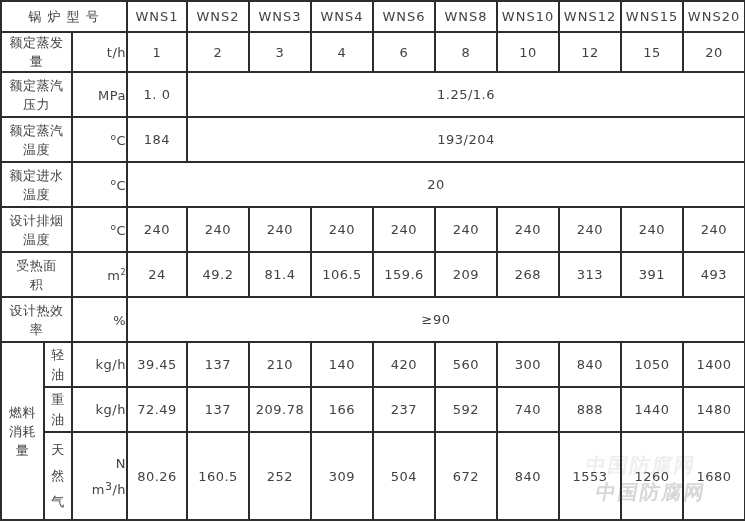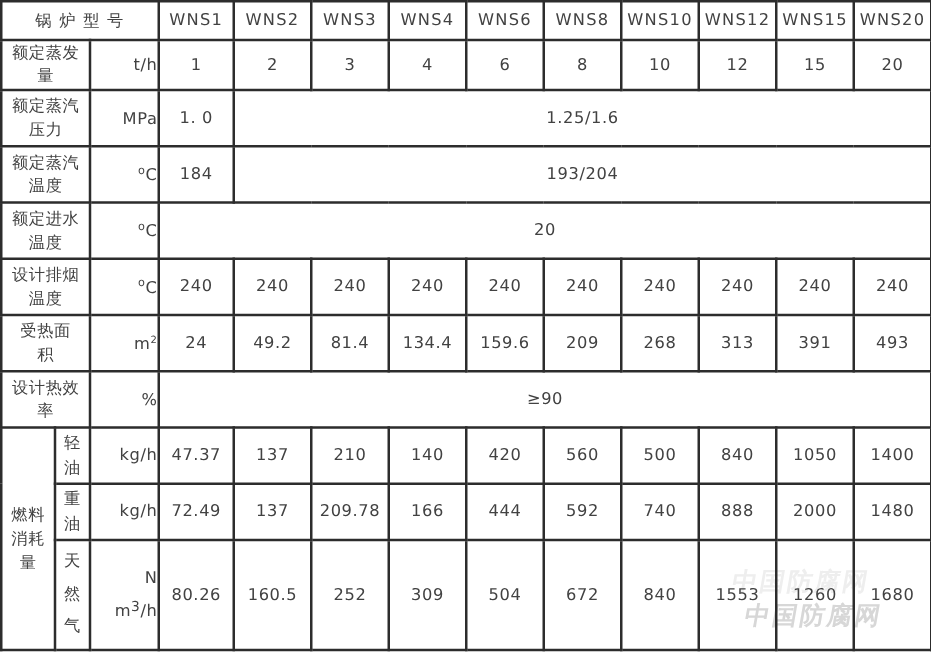--- a/index.html
+++ b/index.html
@@ -146,21 +146,21 @@
 
     <tr class="rh-std">
       <td colspan="2" class="label">
         <div>受热面</div>
         <div>积</div>
       </td>
       <td class="unit"><span class="sup-pre"></span><span>m</span><span class="sup-post">2</span></td>
       <td>24</td>
       <td>49.2</td>
       <td>81.4</td>
-      <td>134.4</td>
+      <td>106.5</td>
       <td>159.6</td>
       <td>209</td>
       <td>268</td>
       <td>313</td>
       <td>391</td>
       <td>493</td>
     </tr>
 
     <tr class="rh-std">
       <td colspan="2" class="label">
@@ -175,47 +175,47 @@
       <td rowspan="3" class="fuel-label">
         <div>燃料</div>
         <div>消耗</div>
         <div>量</div>
       </td>
       <td class="sublabel">
         <div>轻</div>
         <div>油</div>
       </td>
       <td class="unit"><span>kg/h</span></td>
-      <td>47.37</td>
+      <td>39.45</td>
       <td>137</td>
       <td>210</td>
       <td>140</td>
       <td>420</td>
       <td>560</td>
-      <td>500</td>
+      <td>300</td>
       <td>840</td>
       <td>1050</td>
       <td>1400</td>
     </tr>
 
     <tr class="rh-std">
       <td class="sublabel">
         <div>重</div>
         <div>油</div>
       </td>
       <td class="unit"><span>kg/h</span></td>
       <td>72.49</td>
       <td>137</td>
       <td>209.78</td>
       <td>166</td>
-      <td>444</td>
+      <td>237</td>
       <td>592</td>
       <td>740</td>
       <td>888</td>
-      <td>2000</td>
+      <td>1440</td>
       <td>1480</td>
     </tr>
 
     <tr class="rh-gas">
       <td class="sublabel gas-label">
         <div>天</div>
         <div>然</div>
         <div>气</div>
       </td>
       <td class="unit gas-unit">

